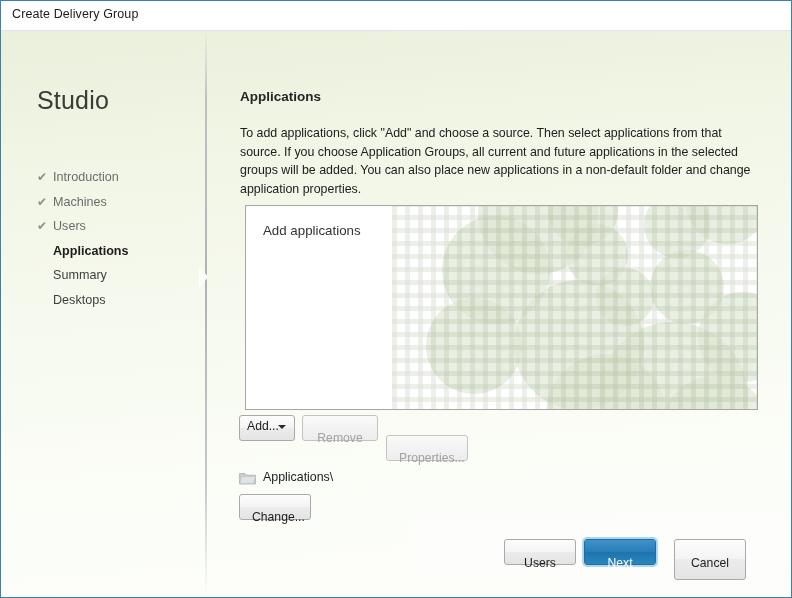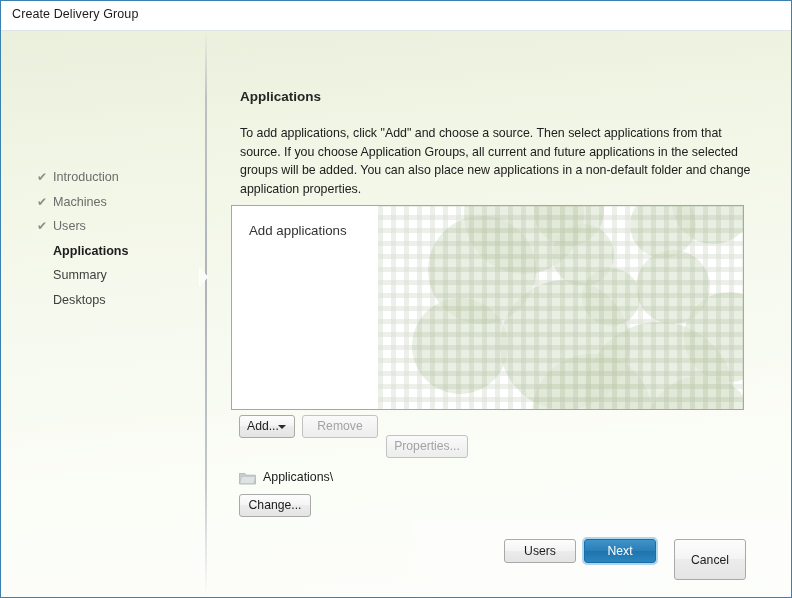--- a/index.html
+++ b/index.html
@@ -155,21 +155,21 @@
     top: 93px;
     width: 512px;
     font-size: 12.4px;
     line-height: 18.5px;
     color: #202020;
   }
 
   
   .list-panel {
     position: absolute;
-    left: 24px;
+    left: 38px;
     top: 174px;
     width: 513px;
     height: 205px;
     box-sizing: border-box;
     border: 1px solid #a6a6a6;
     background: #ffffff;
     overflow: hidden;
   }
   .wm {
     position: absolute;
@@ -209,21 +209,21 @@
     box-sizing: border-box;
     height: 23px;
     border: 1px solid #a9a9a9;
     border-radius: 3px;
     background: linear-gradient(to bottom, #fdfdfd 0%, #f4f4f4 48%, #ececec 50%, #e4e4e4 100%);
     font-family: "Liberation Sans", sans-serif;
     font-size: 12.2px;
     color: #1d1d1d;
     text-align: center;
     line-height: 21px;
-    padding: 0;
+    padding: 12px;
     cursor: default;
     white-space: nowrap;
   }
   .btn.disabled {
     color: #a3a3a3;
     border-color: #c2c2c2;
     background: linear-gradient(to bottom, #fafafa 0%, #f3f3f3 50%, #ededed 100%);
   }
   .btn.primary {
     border: 1px solid #1c6ea8;
@@ -296,20 +296,21 @@
 
 <div class="window">
 
   <div class="titlebar">
     <div class="titlebar-text">Create Delivery Group</div>
   </div>
 
   <div class="body-area">
 
     <div class="sidebar">
+      <div class="studio-title">Studio</div>
 
       <div class="nav-list">
         <div class="nav-item">
           <span class="check">✔</span>
           <span>Introduction</span>
         </div>
         <div class="nav-item">
           <span class="check">✔</span>
           <span>Machines</span>
         </div>

